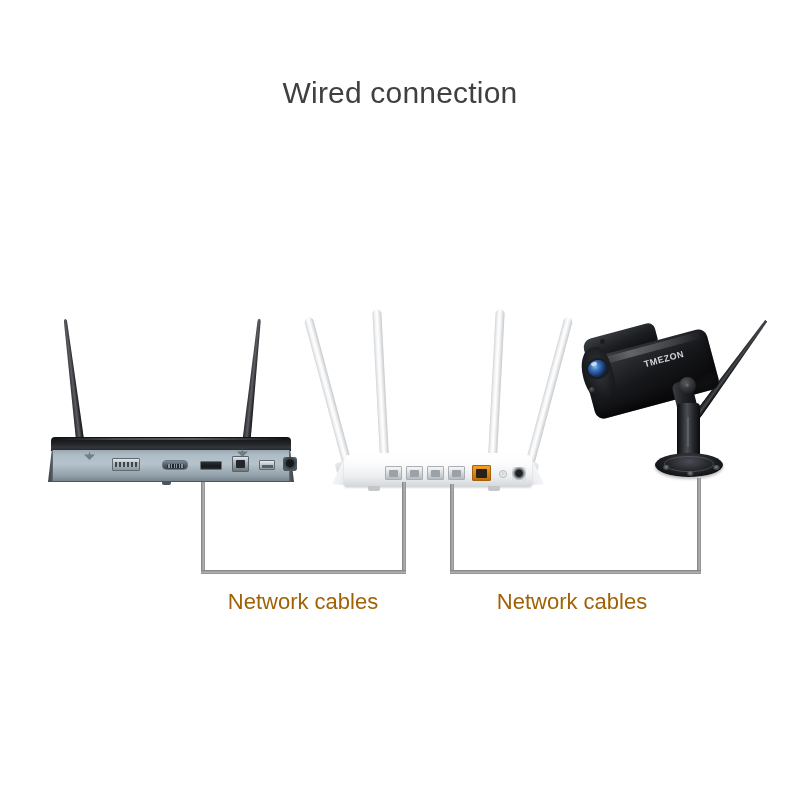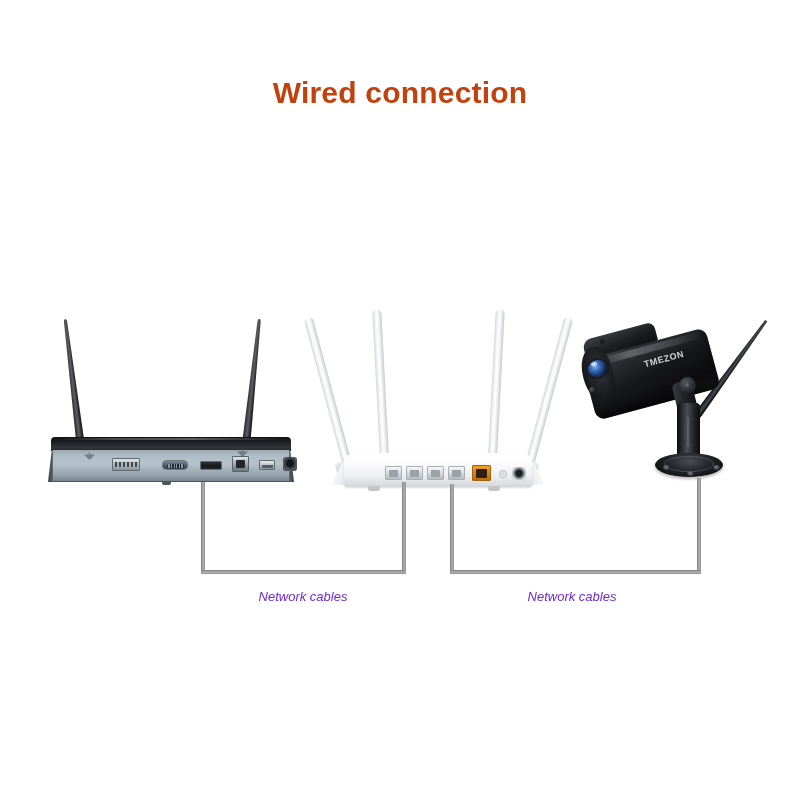--- a/index.html
+++ b/index.html
@@ -24,35 +24,34 @@
   }
 
   
   .title {
     position: absolute;
     left: 0;
     top: 76px;
     width: 800px;
     text-align: center;
     font-size: 30px;
-    font-weight: 700;
-    color: #c2410c;
+    font-weight: 400;
+    color: #404040;
     letter-spacing: 0.2px;
     white-space: nowrap;
   }
 
   
   .cable-label {
     position: absolute;
-    font-size: 13px;
+    font-size: 22px;
     font-weight: 400;
-    color: #6d28d9;
+    color: #a16207;
     white-space: nowrap;
     text-align: center;
-    font-style: italic;
   }
   #label-left  { left: 203px; top: 589px; width: 200px; }
   #label-right { left: 472px; top: 589px; width: 200px; }
 
   
   .cable-seg {
     position: absolute;
     background: linear-gradient(90deg,#7e7e7e 0%,#9d9d9d 35%,#b5b5b5 55%,#8b8b8b 100%);
   }
   .cable-seg.horiz {

